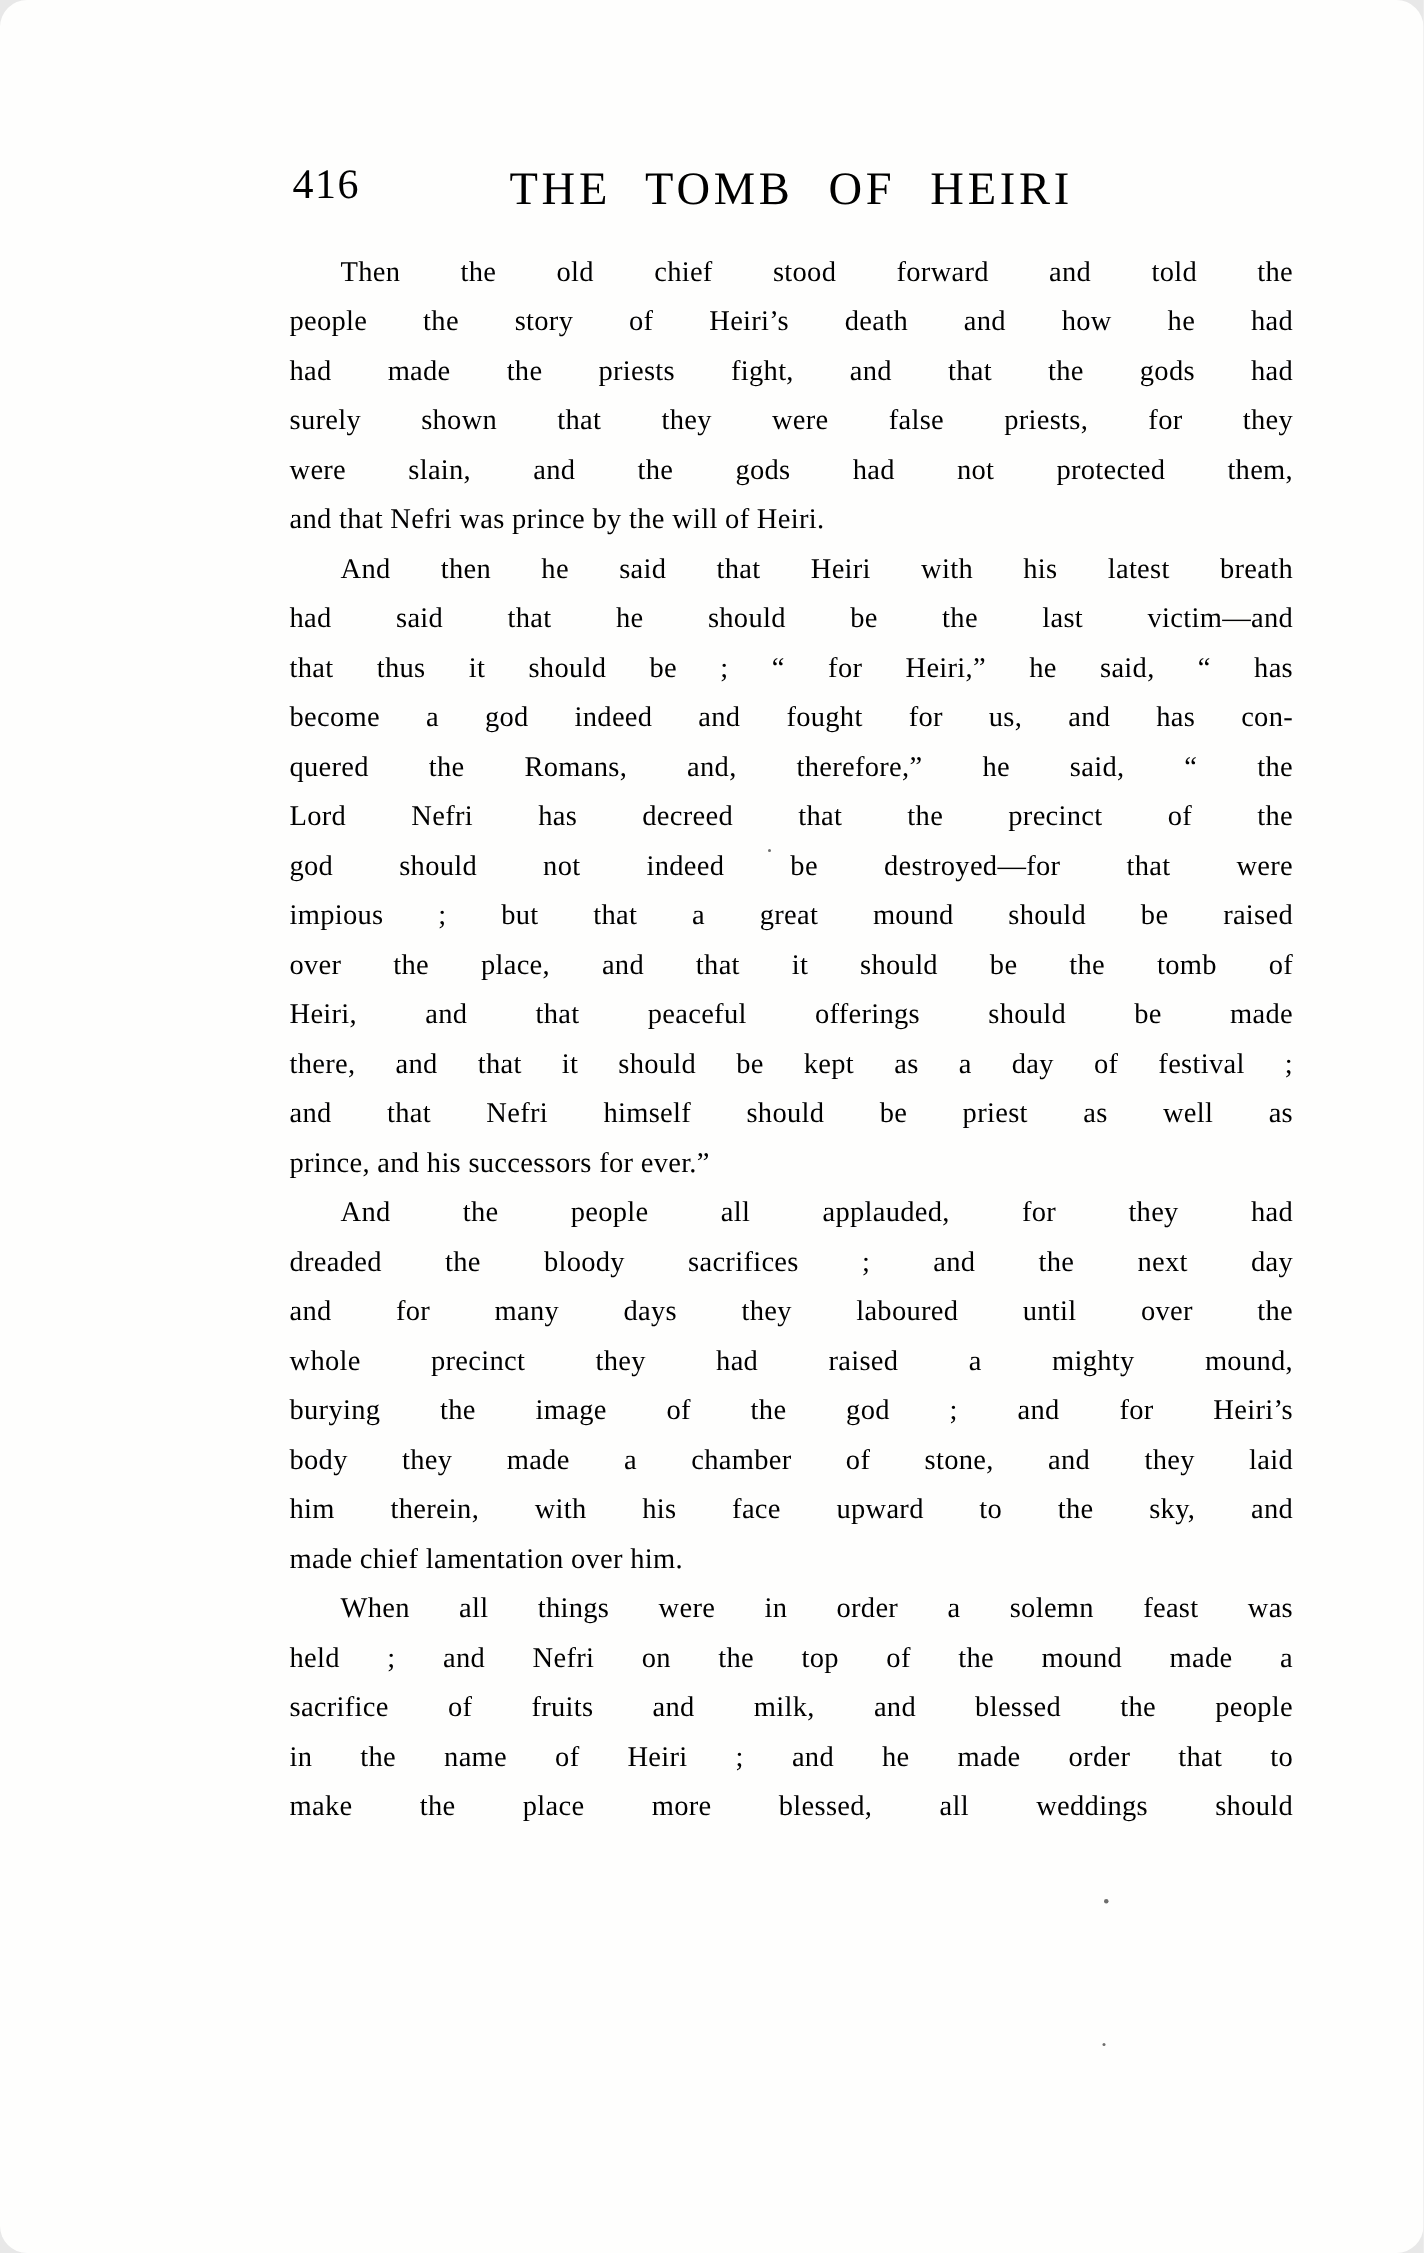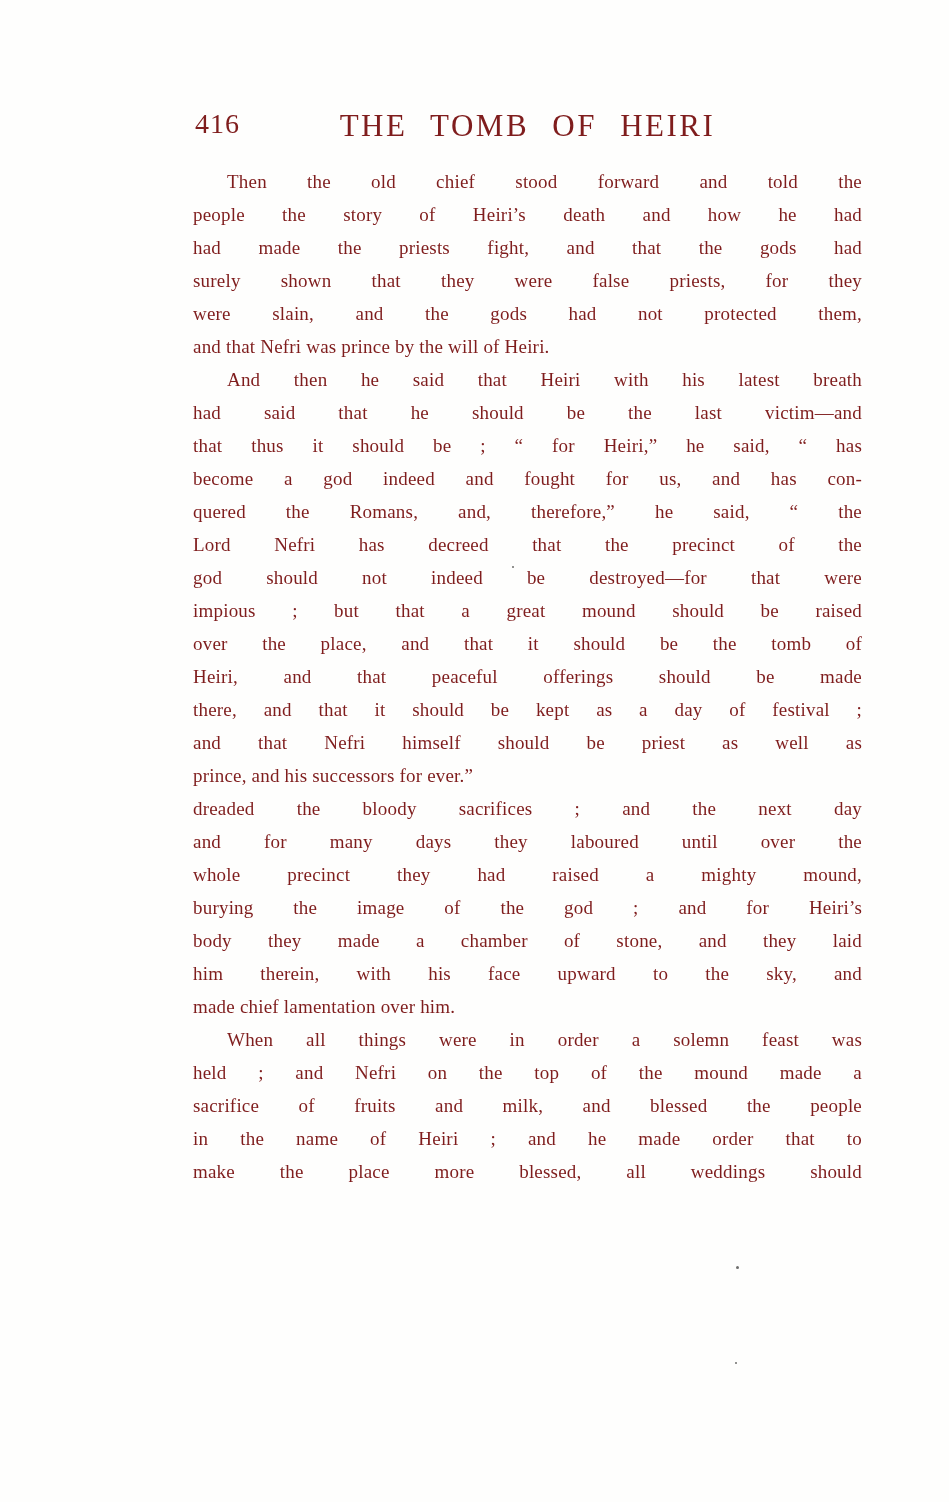--- a/index.html
+++ b/index.html
@@ -7,21 +7,22 @@
     padding: 0;
     background: #e8e8e8;
   }
   .page {
     position: relative;
     width: 949px;
     height: 1502px;
     background: #fefefd;
     overflow: hidden;
     font-family: "Liberation Serif", "DejaVu Serif", serif;
-    color: #7f1d1d;
+    color: #000000;
+    border-radius: 18px;
   }
   .header {
     position: absolute;
     top: 108px;
     left: 193px;
     width: 669px;
     height: 36px;
   }
   .page-number {
     position: absolute;
@@ -99,20 +100,21 @@
         <div class="line">Lord Nefri has decreed that the precinct of the</div>
         <div class="line">god should not indeed be destroyed—for that were</div>
         <div class="line">impious ; but that a great mound should be raised</div>
         <div class="line">over the place, and that it should be the tomb of</div>
         <div class="line">Heiri, and that peaceful offerings should be made</div>
         <div class="line">there, and that it should be kept as a day of festival ;</div>
         <div class="line">and that Nefri himself should be priest as well as</div>
         <div class="line par-end">prince, and his successors for ever.”</div>
       </div>
       <div class="paragraph">
+        <div class="line indent">And the people all applauded, for they had</div>
         <div class="line">dreaded the bloody sacrifices ; and the next day</div>
         <div class="line">and for many days they laboured until over the</div>
         <div class="line">whole precinct they had raised a mighty mound,</div>
         <div class="line">burying the image of the god ; and for Heiri’s</div>
         <div class="line">body they made a chamber of stone, and they laid</div>
         <div class="line">him therein, with his face upward to the sky, and</div>
         <div class="line par-end">made chief lamentation over him.</div>
       </div>
       <div class="paragraph">
         <div class="line indent">When all things were in order a solemn feast was</div>

